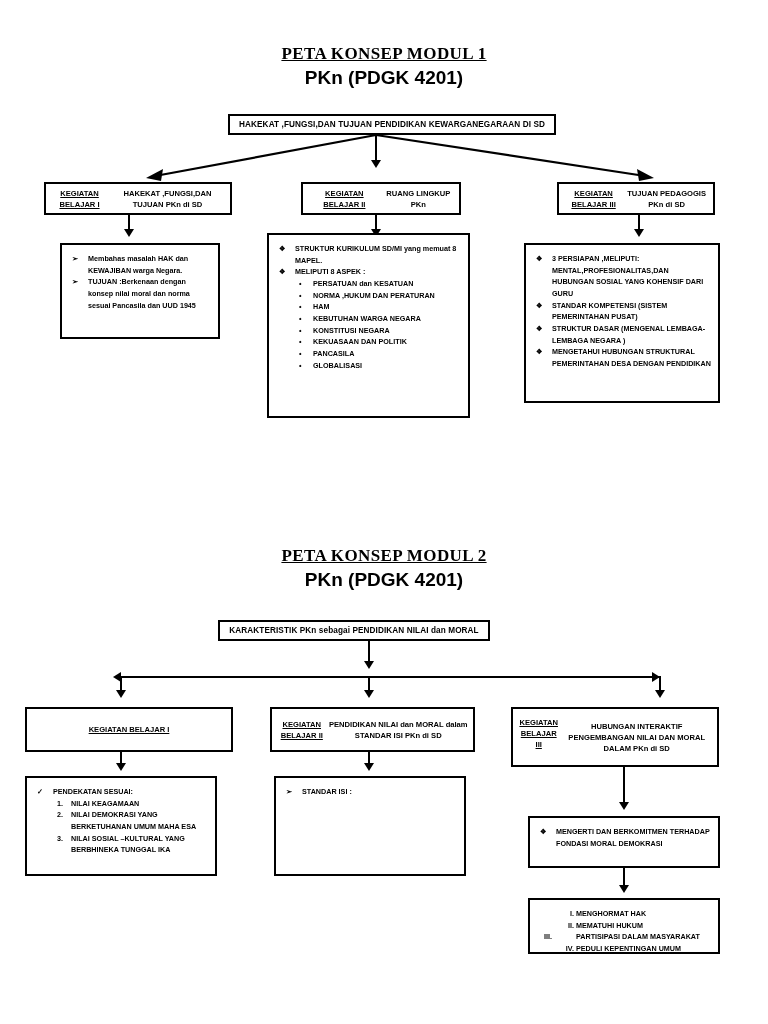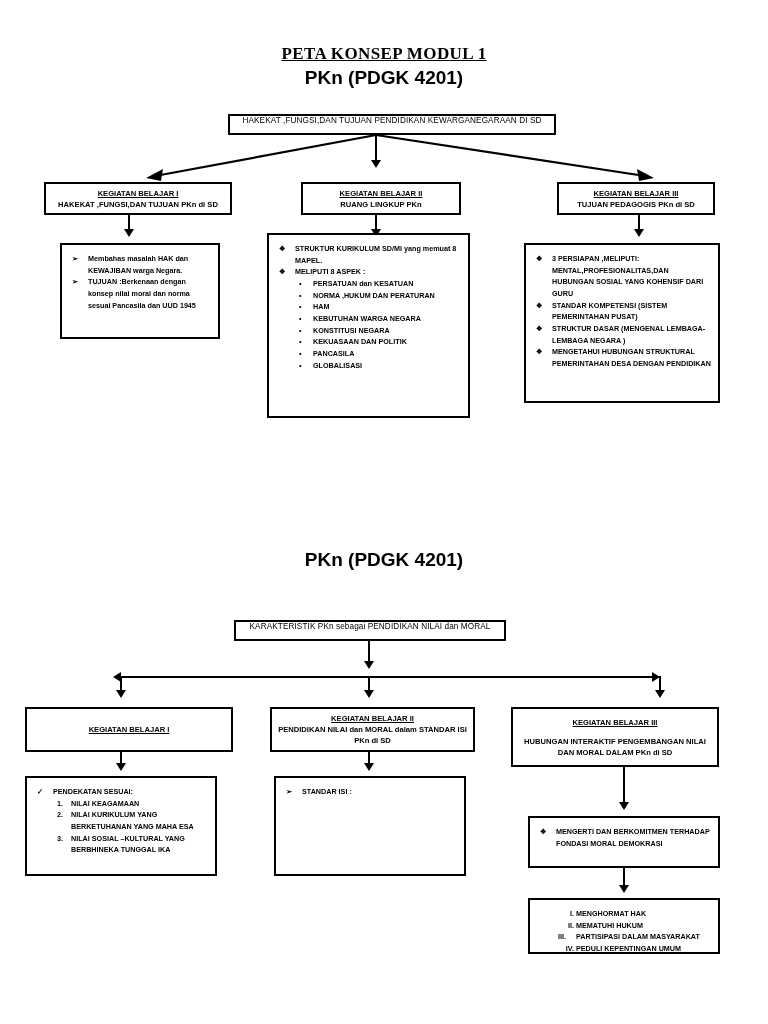--- a/index.html
+++ b/index.html
@@ -37,26 +37,26 @@
 
   
   .box {
     position: absolute;
     border: 1.6px solid #000;
     background: #fff;
   }
   .box.thick { border-width: 2px; }
 
   .root-box {
-    display: flex; justify-content: center;
-    font-size: 8.2px; font-weight: normal; letter-spacing: 0.1px;
+    display: flex; align-items: center; justify-content: center;
+    font-size: 8.2px; font-weight: bold; letter-spacing: 0.1px;
   }
 
   .kb-box {
-    display: flex; flex-direction: column;
+    display: flex; 
     align-items: center; justify-content: center;
     text-align: center;
     font-size: 7.6px; font-weight: bold; line-height: 1.45;
     padding: 3px 4px;
   }
   .kb-title { text-decoration: underline; }
 
   .content-box {
     font-size: 7.2px; font-weight: bold; line-height: 1.62;
     padding: 8px 6px 6px 10px;
@@ -228,24 +228,25 @@
         <span class="cont">STRUKTUR DASAR (MENGENAL LEMBAGA-LEMBAGA NEGARA )</span>
       </li>
       <li class="item">
         <span class="glyph">❖</span>
         <span class="cont">MENGETAHUI HUBUNGAN STRUKTURAL PEMERINTAHAN DESA DENGAN PENDIDIKAN</span>
       </li>
     </ul>
   </div>
 
   <div class="title-block" style="top:546px;">
+    <div class="title-line1">PETA KONSEP MODUL 2</div>
     <div class="title-line2">PKn (PDGK 4201)</div>
   </div>
 
-  <div class="box thick root-box" style="left:234px; top:620px; width:272px; height:21px;">
+  <div class="box thick root-box" style="left:218px; top:620px; width:272px; height:21px;">
     <span>KARAKTERISTIK PKn sebagai PENDIDIKAN NILAI dan MORAL</span>
   </div>
 
   <div class="vline" style="left:368px; top:641px; height:24px;"></div>
   <div class="arrow-down" style="left:364px; top:661px;"></div>
 
   <div class="hline" style="left:120px; top:676px; width:540px;"></div>
   <div class="arrow-left" style="left:113px; top:672px;"></div>
   <div class="arrow-right" style="left:652px; top:672px;"></div>
 
@@ -282,21 +283,21 @@
       <li class="item">
         <span class="glyph">✓</span>
         <span class="cont">PENDEKATAN SESUAI:</span>
       </li>
       <li class="item lv2">
         <span class="glyph">1.</span>
         <span class="cont">NILAI KEAGAMAAN</span>
       </li>
       <li class="item lv2">
         <span class="glyph">2.</span>
-        <span class="cont">NILAI KURIKULUM YANG BERKETUHANAN YANG MAHA ESA</span>
+        <span class="cont">NILAI DEMOKRASI YANG BERKETUHANAN UMUM MAHA ESA</span>
       </li>
       <li class="item lv2">
         <span class="glyph">3.</span>
         <span class="cont">NILAI SOSIAL –KULTURAL YANG BERBHINEKA TUNGGAL IKA</span>
       </li>
     </ul>
   </div>
 
   <div class="box thick content-box" style="left:274px; top:776px; width:192px; height:100px;">
     <ul class="lv1">
@@ -323,21 +324,21 @@
     <ul class="lv1">
       <li class="item lv2" style="padding-left:40px;">
         <span class="glyph" style="left:14px; width:24px; text-align:right;">I.</span>
         <span class="cont">MENGHORMAT HAK</span>
       </li>
       <li class="item lv2" style="padding-left:40px;">
         <span class="glyph" style="left:14px; width:24px; text-align:right;">II.</span>
         <span class="cont">MEMATUHI HUKUM</span>
       </li>
       <li class="item lv2" style="padding-left:40px;">
-        <span class="glyph" style="left:14px; width:24px; text-align:center;">III.</span>
+        <span class="glyph" style="left:8px; width:24px; text-align:left;">III.</span>
         <span class="cont">PARTISIPASI DALAM MASYARAKAT</span>
       </li>
       <li class="item lv2" style="padding-left:40px;">
         <span class="glyph" style="left:14px; width:24px; text-align:right;">IV.</span>
         <span class="cont">PEDULI KEPENTINGAN UMUM</span>
       </li>
     </ul>
   </div>
 
 </div>

